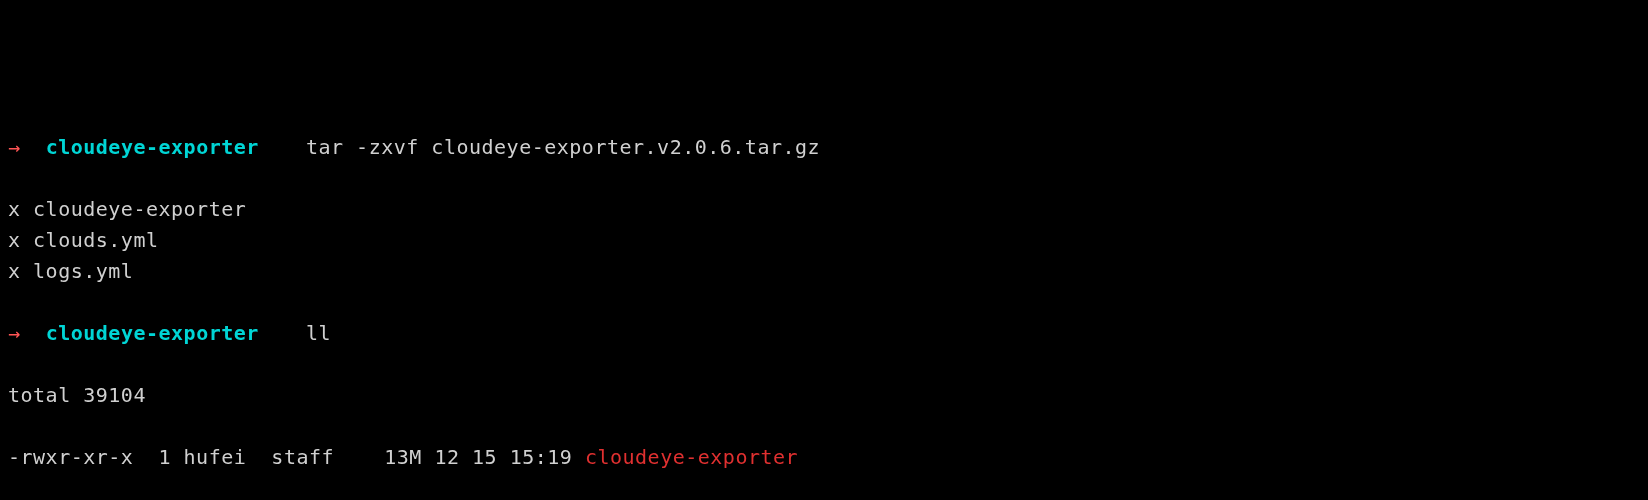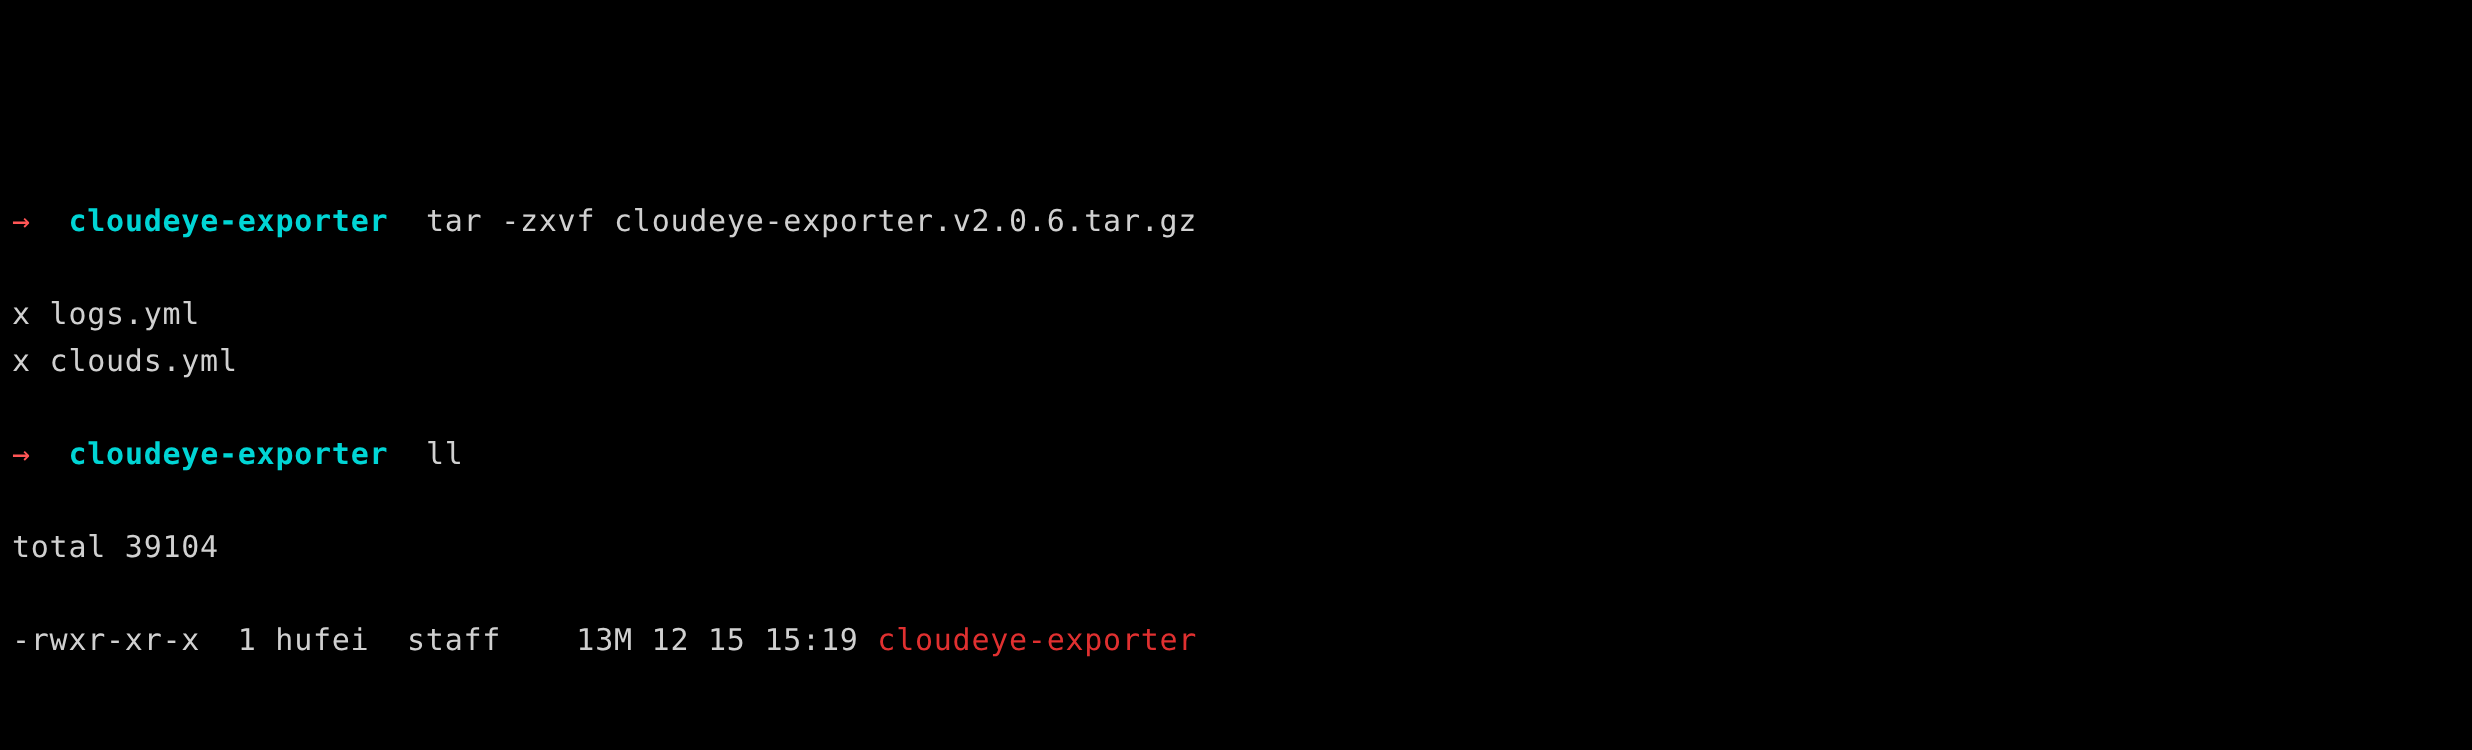--- a/index.html
+++ b/index.html
@@ -9,29 +9,29 @@
       font-family: "Menlo", "Consolas", "DejaVu Sans Mono", monospace;
       font-size: 20px;
       line-height: 1.55;
       color: #d0d0d0;
       white-space: pre;
       letter-spacing: 0.5px;
     }
     .arrow { color: #ff5555; }
     .dir { color: #00d5d5; font-weight: bold; }
     .exec { color: #e03030; }
-    .cmd { color: #d0d0d0; }
+    .cmd { color: #d0d0d0; margin-left: 22px; }
     .line { display: block; }
   </style>
 </head>
 <body>
 
 
 
 <div class="line"><span class="arrow">→</span>  <span class="dir">cloudeye-exporter</span>  <span class="cmd">tar -zxvf cloudeye-exporter.v2.0.6.tar.gz</span></div>
-<div id="extract-block"><div class="line">x logs.yml</div><div class="line">x clouds.yml</div></div>
+<div id="extract-block"><div class="line">x cloudeye-exporter</div><div class="line">x clouds.yml</div><div class="line">x logs.yml</div></div>
 <div class="line"><span class="arrow">→</span>  <span class="dir">cloudeye-exporter</span>  <span class="cmd">ll</span></div>
 <div class="line">total 39104</div>
 <div id="ll-block"><div class="line">-rwxr-xr-x  1 hufei  staff    13M 12 15 15:19 <span class="exec">cloudeye-exporter</span></div></div>
 
 
 
 
 
 </body></html>

